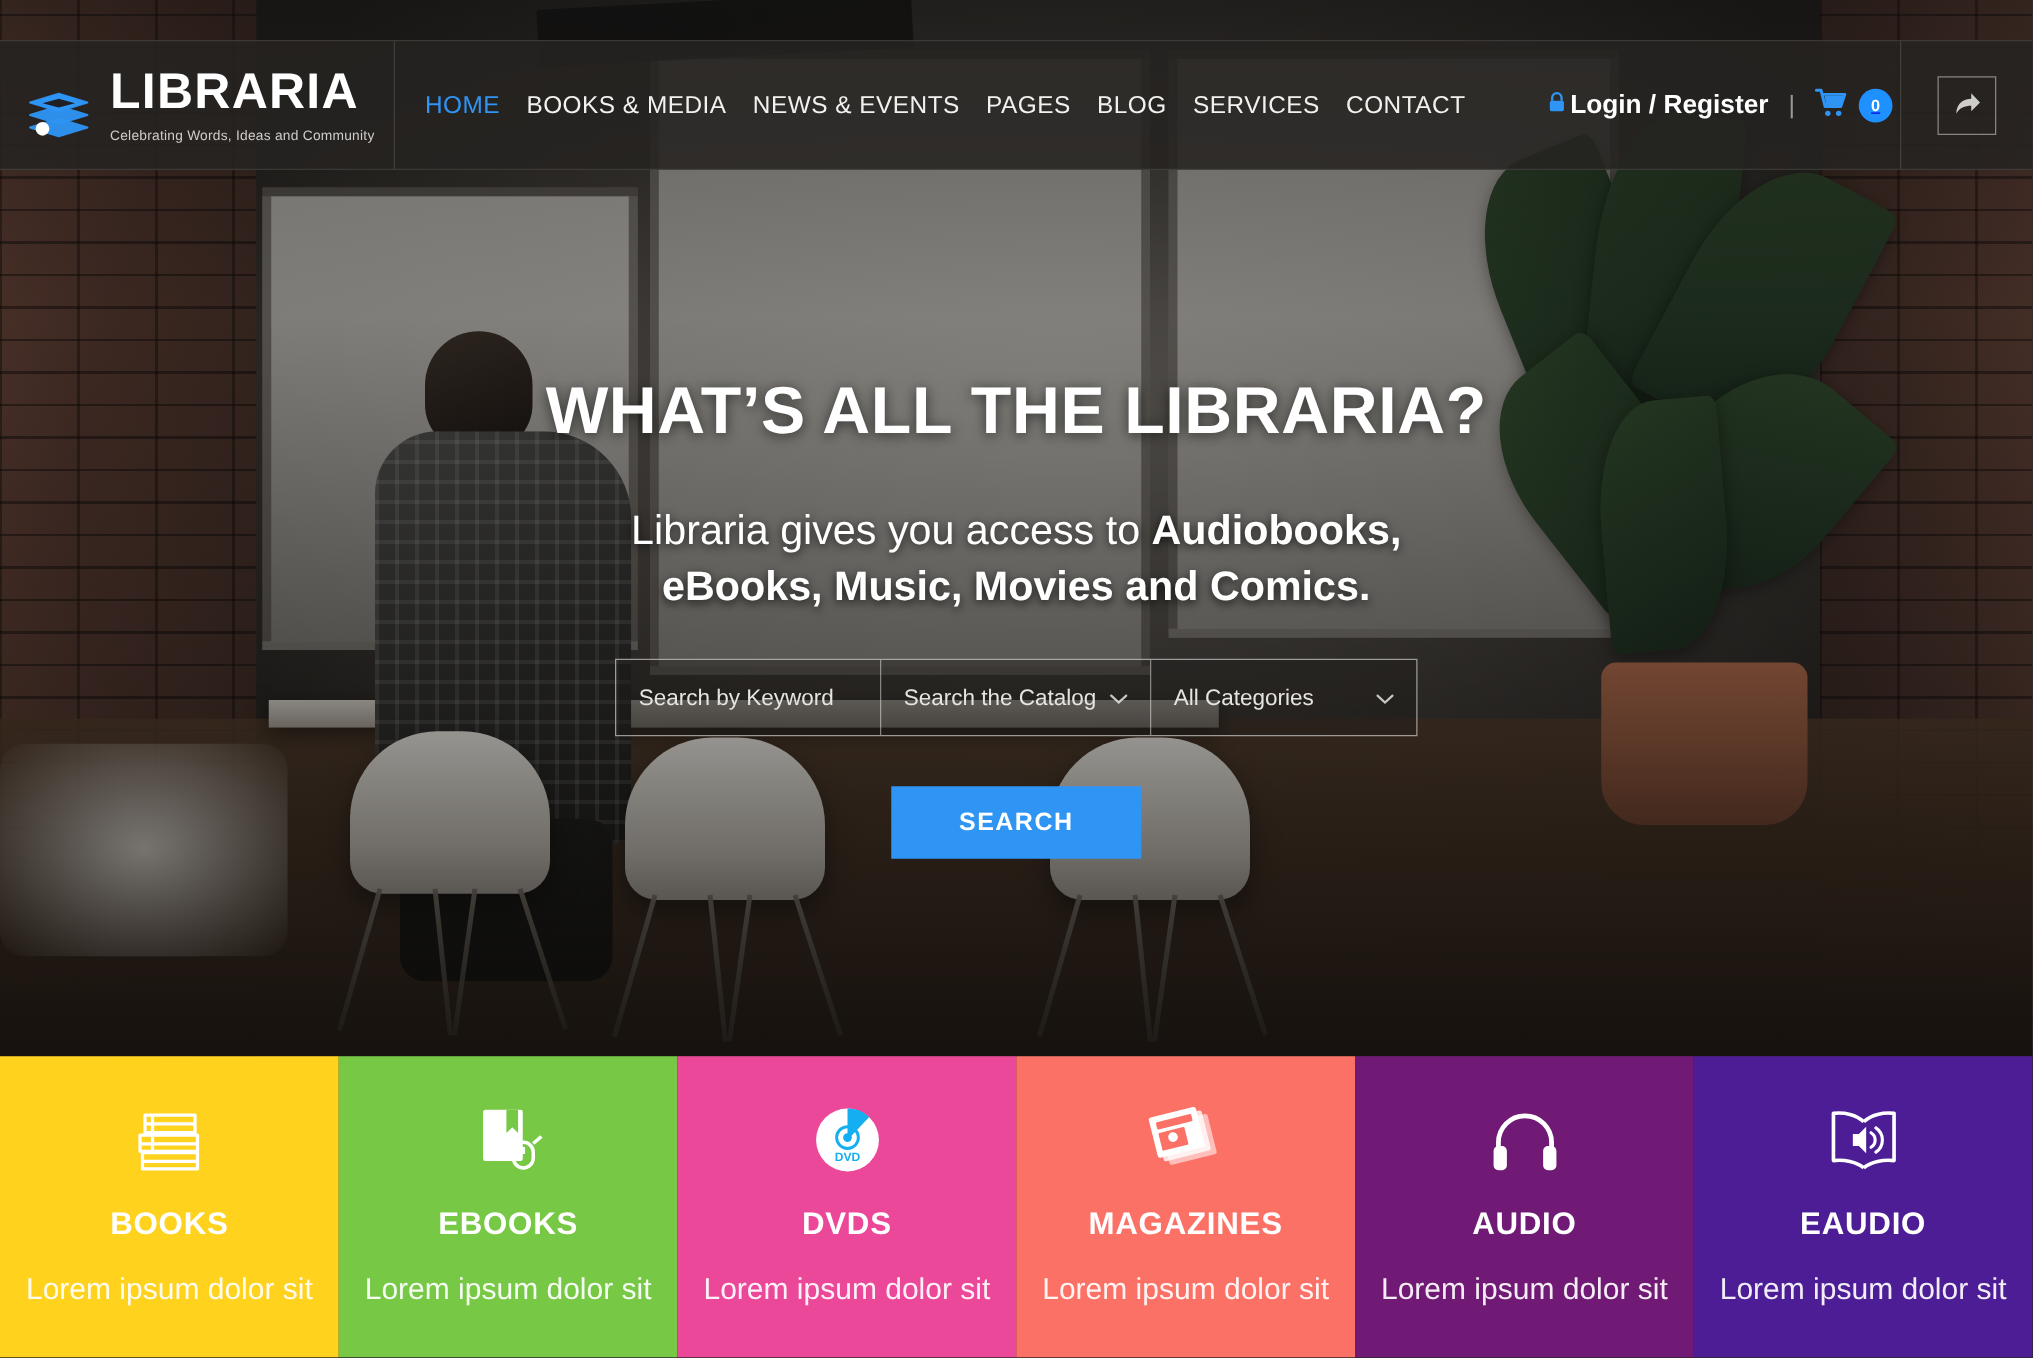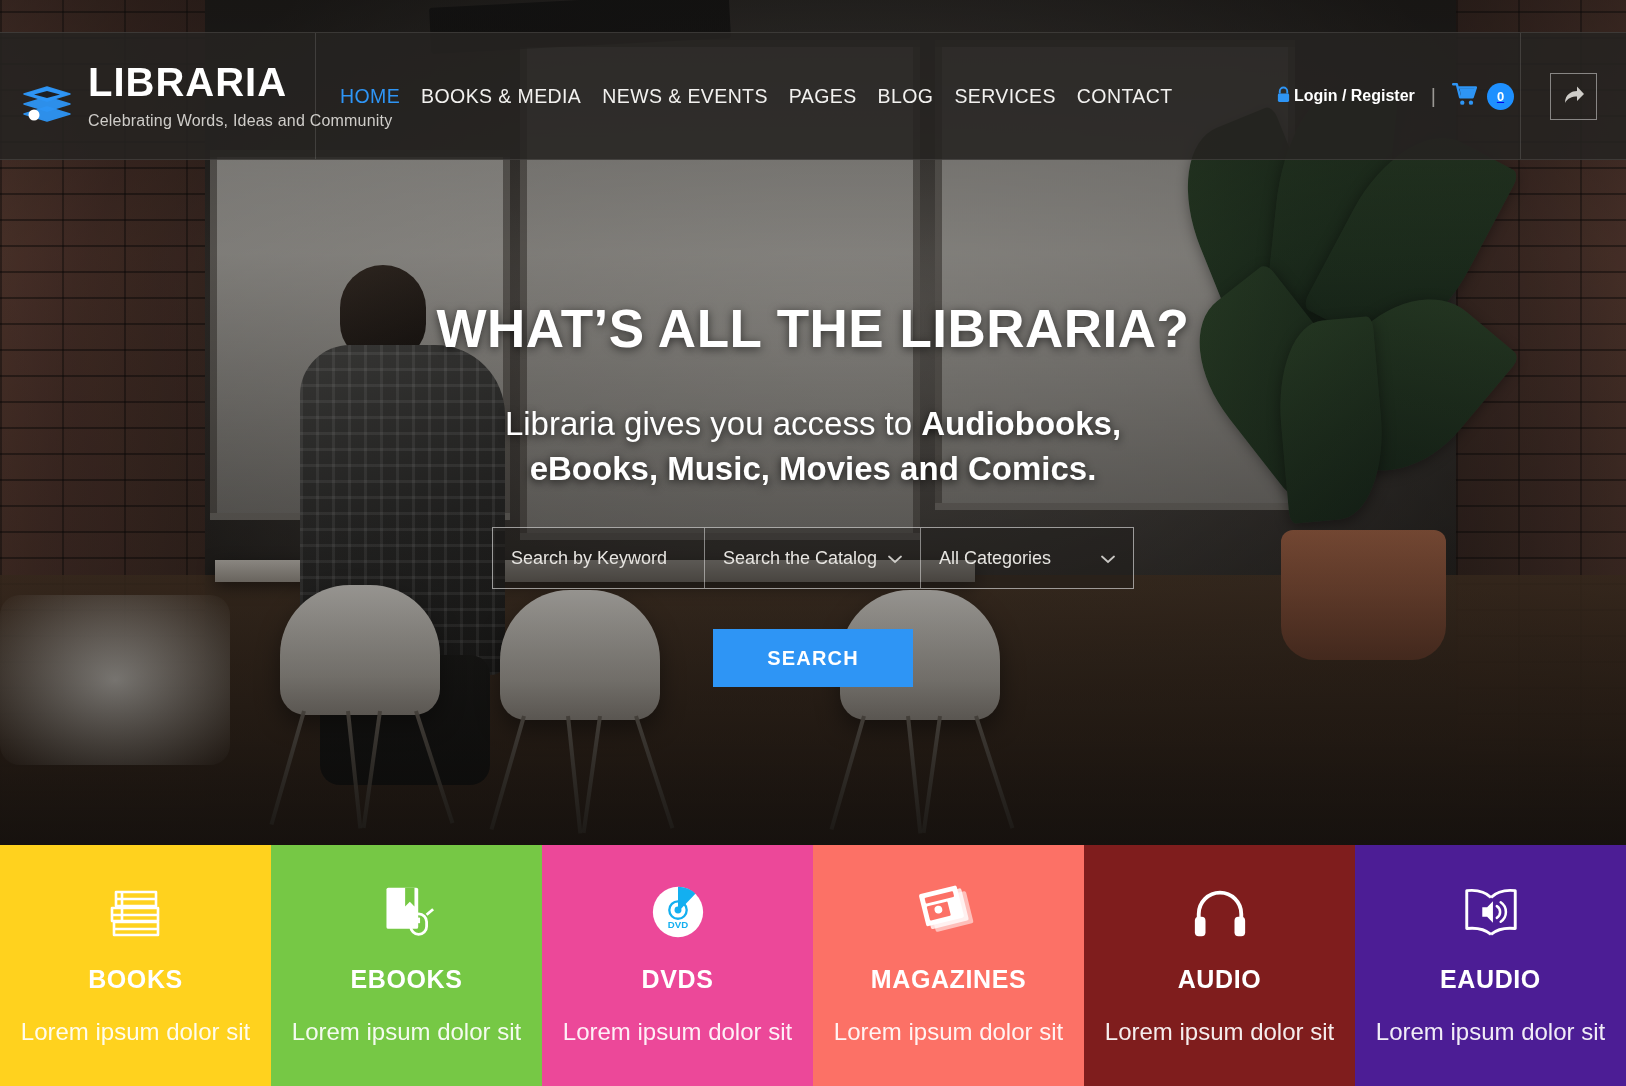--- a/index.html
+++ b/index.html
@@ -123,54 +123,54 @@
     background: linear-gradient(180deg, rgba(20,20,20,.9), rgba(10,10,10,.7));
     transform: rotate(-3deg); border-radius: 3px;
   }
   .hero-veil {
     position: absolute; inset: 0;
     background: linear-gradient(180deg, rgba(14,13,12,0.55) 0%, rgba(14,13,12,0.30) 30%, rgba(14,13,12,0.40) 70%, rgba(14,13,12,0.62) 100%);
   }
 
   
   .header {
-    position: absolute; left: 0; top: 32px; width: 1626px; height: 128px;
+    position: absolute; left: 0; top: 32px; width: 1626px; height: 104px;
     background: rgba(37,35,33,0.88);
     display: flex; align-items: stretch;
     border-top: 1px solid rgba(255,255,255,0.10);
     border-bottom: 1px solid rgba(255,255,255,0.10);
     z-index: 20;
   }
   .logo-block {
     width: 316px; min-width: 316px; height: 100%;
     display: flex; align-items: center; padding-left: 18px;
     border-right: 1px solid rgba(255,255,255,0.13);
   }
   .logo-mark { width: 58px; height: 58px; margin-right: 12px; flex: 0 0 58px; }
   .logo-text { display: flex; flex-direction: column; justify-content: center; }
   .logo-name {
     color: #fff; font-size: 40px; font-weight: 700; letter-spacing: 1px; line-height: 1;
   }
   .logo-tag {
-    color: #cfcdc9; font-size: 16px; margin-top: 10px; letter-spacing: .2px; white-space: nowrap;
+    color: #cfcdc9; font-size: 11px; margin-top: 10px; letter-spacing: .2px; white-space: nowrap;
   }
   .nav {
     flex: 1; display: flex; align-items: center; padding-left: 24px; gap: 21px;
   }
   .nav a {
     color: #f2f1ef; font-size: 19.5px; letter-spacing: .4px;
     text-decoration: none; white-space: nowrap; font-weight: 400;
   }
   .nav a.active { color: #2e95f5; }
   .header-right {
     display: flex; align-items: center; gap: 10px; padding-right: 6px; white-space: nowrap;
   }
   .login-link {
     display: flex; align-items: center; gap: 3px;
-    color: #ffffff; font-size: 16px; text-decoration: none; font-weight: 600;
+    color: #ffffff; font-size: 21px; text-decoration: none; font-weight: 600;
   }
   .sep { color: #9a9894; font-size: 20px; margin: 0 6px; }
   .cart { display: flex; align-items: center; gap: 9px; }
   .cart-count {
     width: 27px; height: 27px; border-radius: 50%;
     background: #1e90ff; color: #fff; font-size: 13px; font-weight: 700;
     display: flex; align-items: center; justify-content: center;
   }
   .share-wrap {
     width: 106px; min-width: 106px; height: 100%;
@@ -445,21 +445,21 @@
             <rect x="13" y="9" width="30" height="6" rx="1" fill="#FC7166"></rect>
             <rect x="13" y="18" width="22" height="15" rx="1" fill="#FC7166"></rect>
             <circle cx="24" cy="24" r="4" fill="#fff"></circle>
           </g>
         </svg>
       </span>
       <span class="tile-title">MAGAZINES</span>
       <span class="tile-desc">Lorem ipsum dolor sit</span>
     </div>
 
-    <div class="tile" style="background:#7f1d1d">
+    <div class="tile" style="background:#701a75">
       <span class="tile-icon">
         <svg viewBox="0 0 60 56" width="58" height="56" fill="none" stroke="#fff" stroke-width="4" stroke-linecap="round">
           <path d="M8 40 V30 A22 22 0 0 1 52 30 V40"></path>
           <rect x="4" y="33" width="11" height="20" rx="4" fill="#fff" stroke="none"></rect>
           <rect x="45" y="33" width="11" height="20" rx="4" fill="#fff" stroke="none"></rect>
         </svg>
       </span>
       <span class="tile-title">AUDIO</span>
       <span class="tile-desc">Lorem ipsum dolor sit</span>
     </div>

